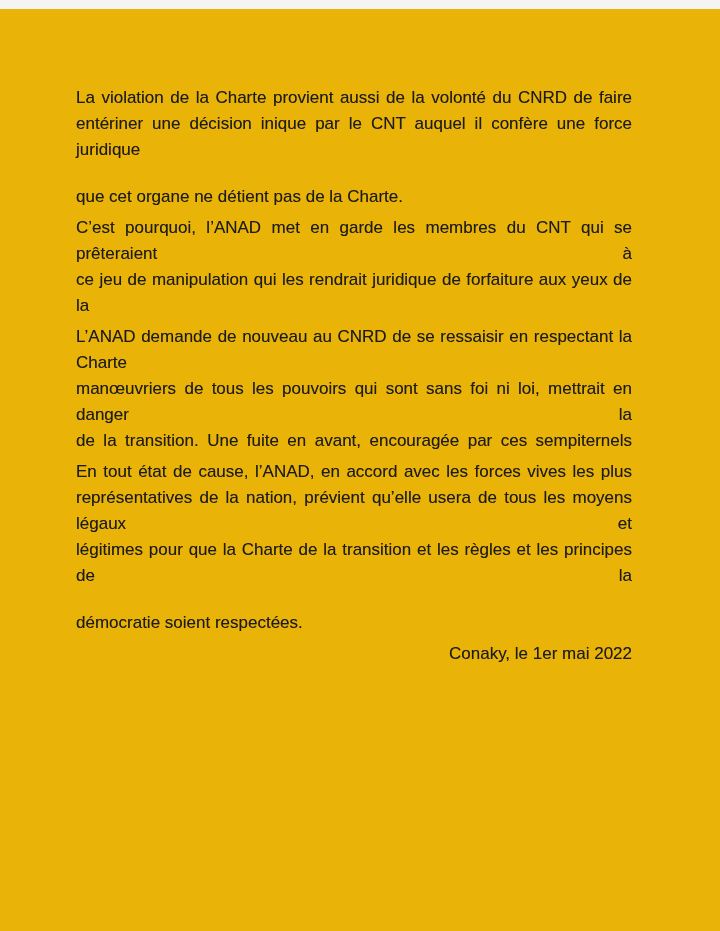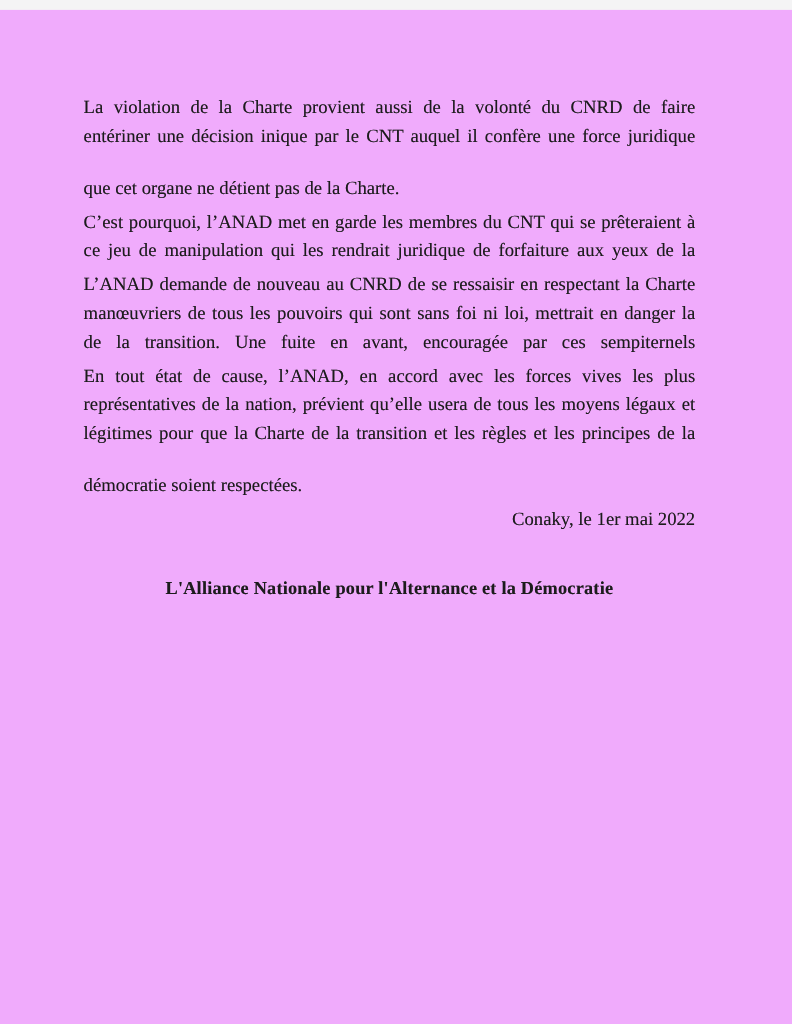--- a/index.html
+++ b/index.html
@@ -7,22 +7,22 @@
     padding: 0;
     width: 720px;
     height: 931px;
     background: #ffffff;
     overflow: hidden;
   }
   .page {
     position: relative;
     width: 720px;
     height: 931px;
-    background: #f0abfc;
-    font-family: Liberation Serif, serif;
+    background: #eab308;
+    font-family: Liberation Sans, sans-serif;
     color: #1c1c1c;
   }
   .top-band {
     position: absolute;
     top: 0;
     left: 0;
     width: 720px;
     height: 9px;
     background: #f4f4f5;
   }
@@ -90,16 +90,15 @@
 
     <p class="para">
       <span class="line">En tout état de cause, l’ANAD, en accord avec les forces vives les plus</span>
       <span class="line">représentatives de la nation, prévient qu’elle usera de tous les moyens légaux et</span>
       <span class="line">légitimes pour que la Charte de la transition et les règles et les principes de la</span>
       <span class="line last">démocratie soient respectées.</span>
     </p>
 
     <div class="dateline">Conaky, le 1er mai 2022</div>
 
-    <div class="signature">L'Alliance Nationale pour l'Alternance et la Démocratie</div>
 
   </div>
 </div>
 
 </body></html>

